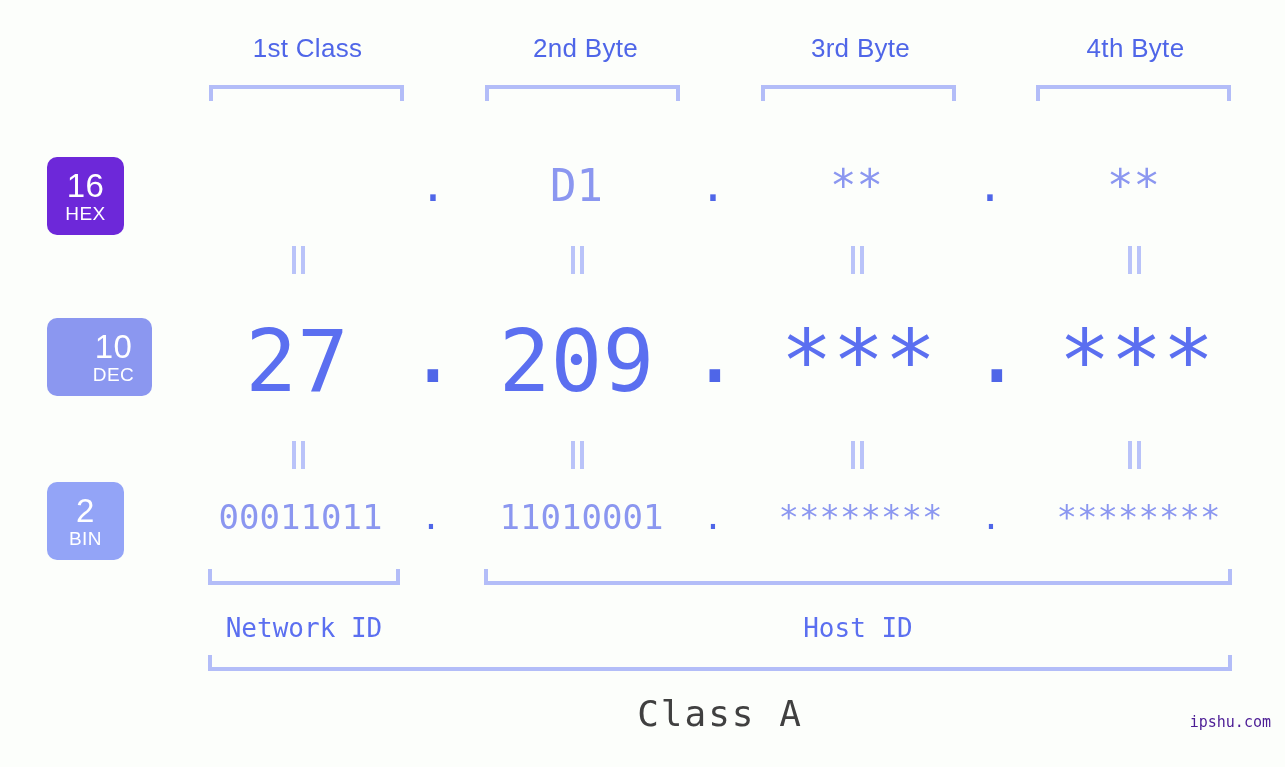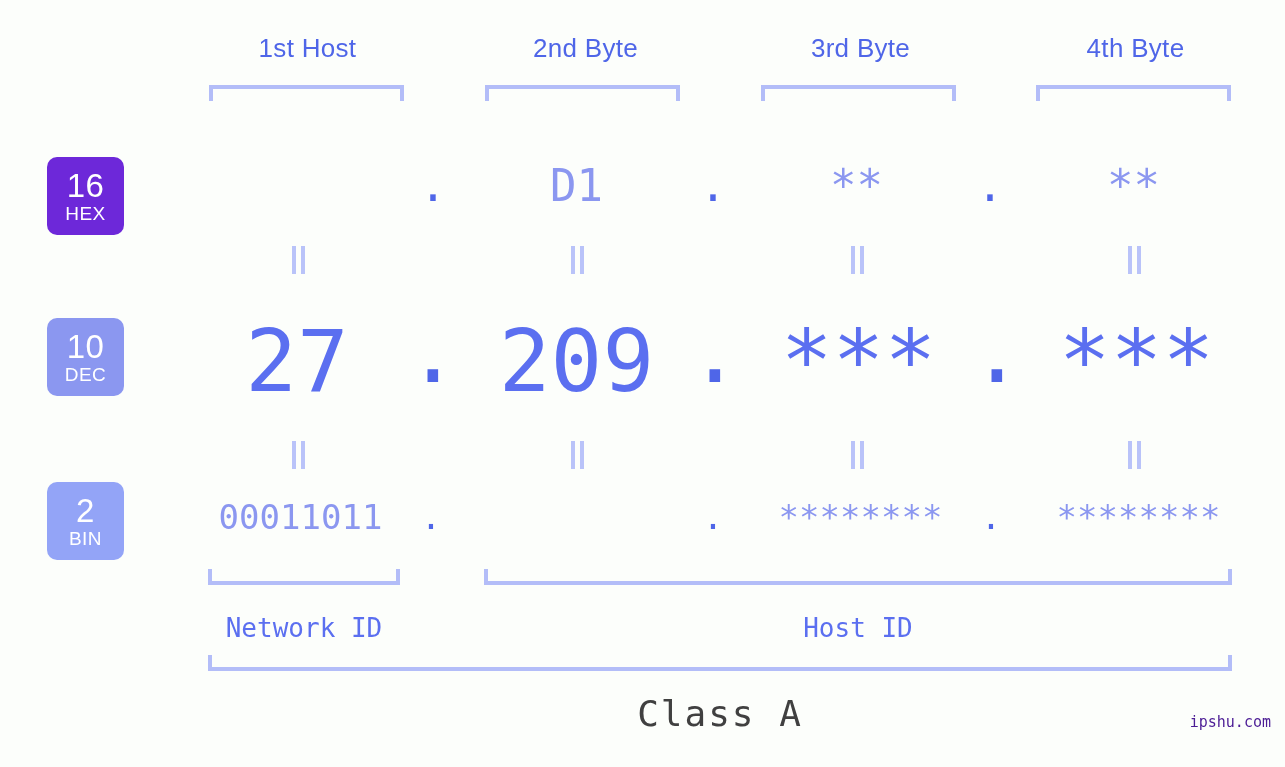--- a/index.html
+++ b/index.html
@@ -72,21 +72,21 @@
     font-weight: 400;
     letter-spacing: 0.5px;
   }
   .base-badge .nm {
     font-size: 19px;
     font-weight: 400;
     margin-top: 2px;
     letter-spacing: 0.5px;
   }
   #badge-hex { top: 157px; background: #6d28d9; }
-  #badge-dec { top: 318px; background: #8b97f0; }
+  #badge-dec { top: 318px; background: #8b97f0; padding-left: 28px; }
   #badge-bin { top: 482px; background: #93a4f7; }
 
   
   .val {
     position: absolute;
     font-family: "DejaVu Sans Mono", monospace;
     text-align: center;
     white-space: nowrap;
     color: #8b97f0;
   }
@@ -150,21 +150,21 @@
     font-size: 15px;
     color: #4c1d95;
     white-space: nowrap;
   }
 </style>
 </head>
 <body>
 
 <div class="canvas">
 
-  <div class="byte-label" style="left:200px; width:215px;">1st Host</div>
+  <div class="byte-label" style="left:200px; width:215px;">1st Class</div>
   <div class="byte-label" style="left:478px; width:215px;">2nd Byte</div>
   <div class="byte-label" style="left:753px; width:215px;">3rd Byte</div>
   <div class="byte-label" style="left:1028px; width:215px;">4th Byte</div>
 
   <div class="bracket-down" style="left:209px; width:195px;"></div>
   <div class="bracket-down" style="left:485px; width:195px;"></div>
   <div class="bracket-down" style="left:761px; width:195px;"></div>
   <div class="bracket-down" style="left:1036px; width:195px;"></div>
 
   <div class="base-badge" id="badge-hex">
@@ -224,20 +224,21 @@
       <i></i>
       <i></i>
     </div>
   <div class="eqmark" style="left:1127px; top:441px;">
       <i></i>
       <i></i>
     </div>
 
   <div class="val binrow" style="left:202px; width:197px;">00011011</div>
   <div class="dot binrow" style="left:408px; width:46px;">.</div>
+  <div class="val binrow" style="left:483px; width:197px;">11010001</div>
   <div class="dot binrow" style="left:690px; width:46px;">.</div>
   <div class="val binrow" style="left:762px; width:197px;">********</div>
   <div class="dot binrow" style="left:968px; width:46px;">.</div>
   <div class="val binrow" style="left:1040px; width:197px;">********</div>
 
   <div class="bracket-up" style="left:208px; top:569px; width:192px;"></div>
   <div class="bracket-up" style="left:484px; top:569px; width:748px;"></div>
 
   <div class="idlabel" style="left:208px; top:613px; width:192px;">Network ID</div>
   <div class="idlabel" style="left:484px; top:613px; width:748px;">Host ID</div>

